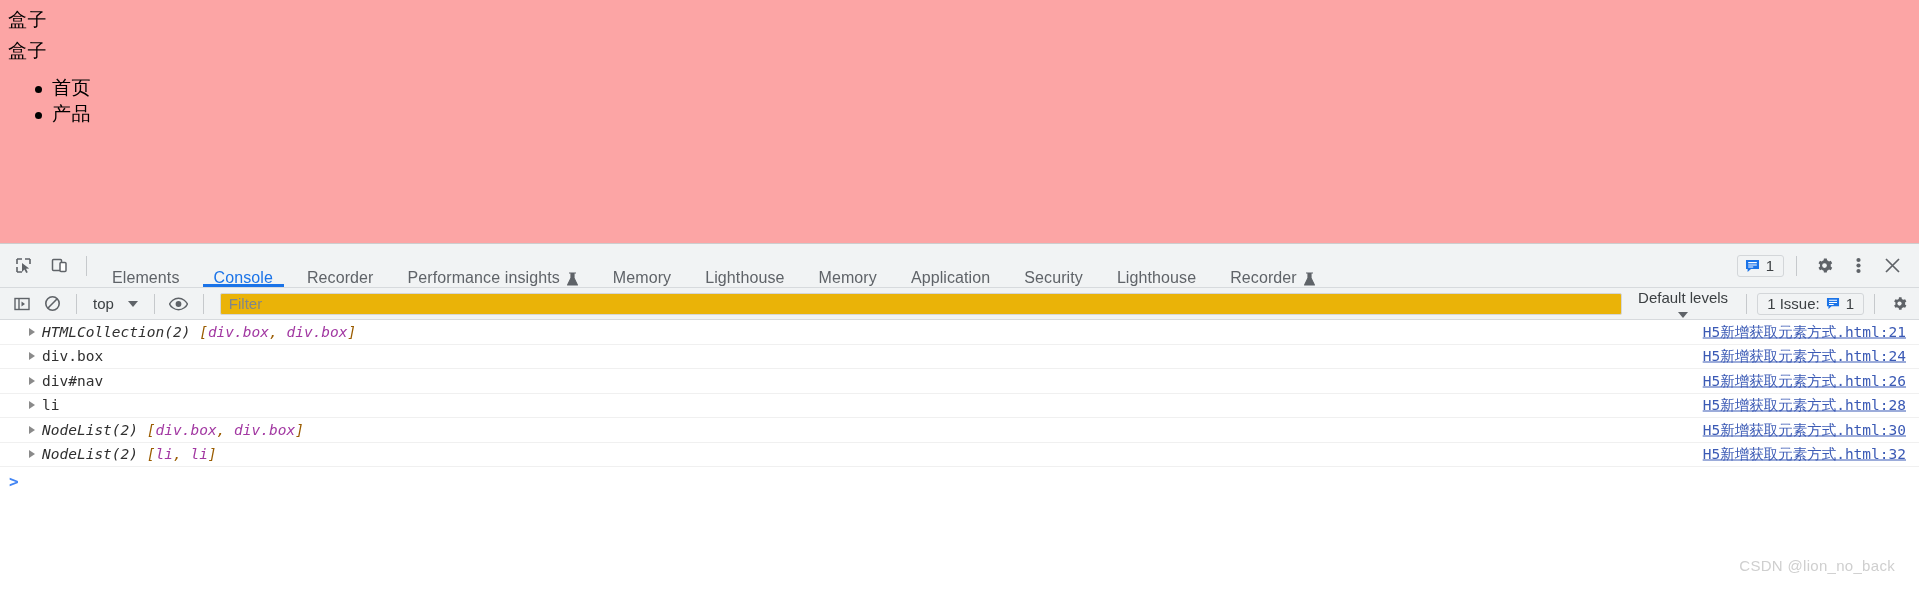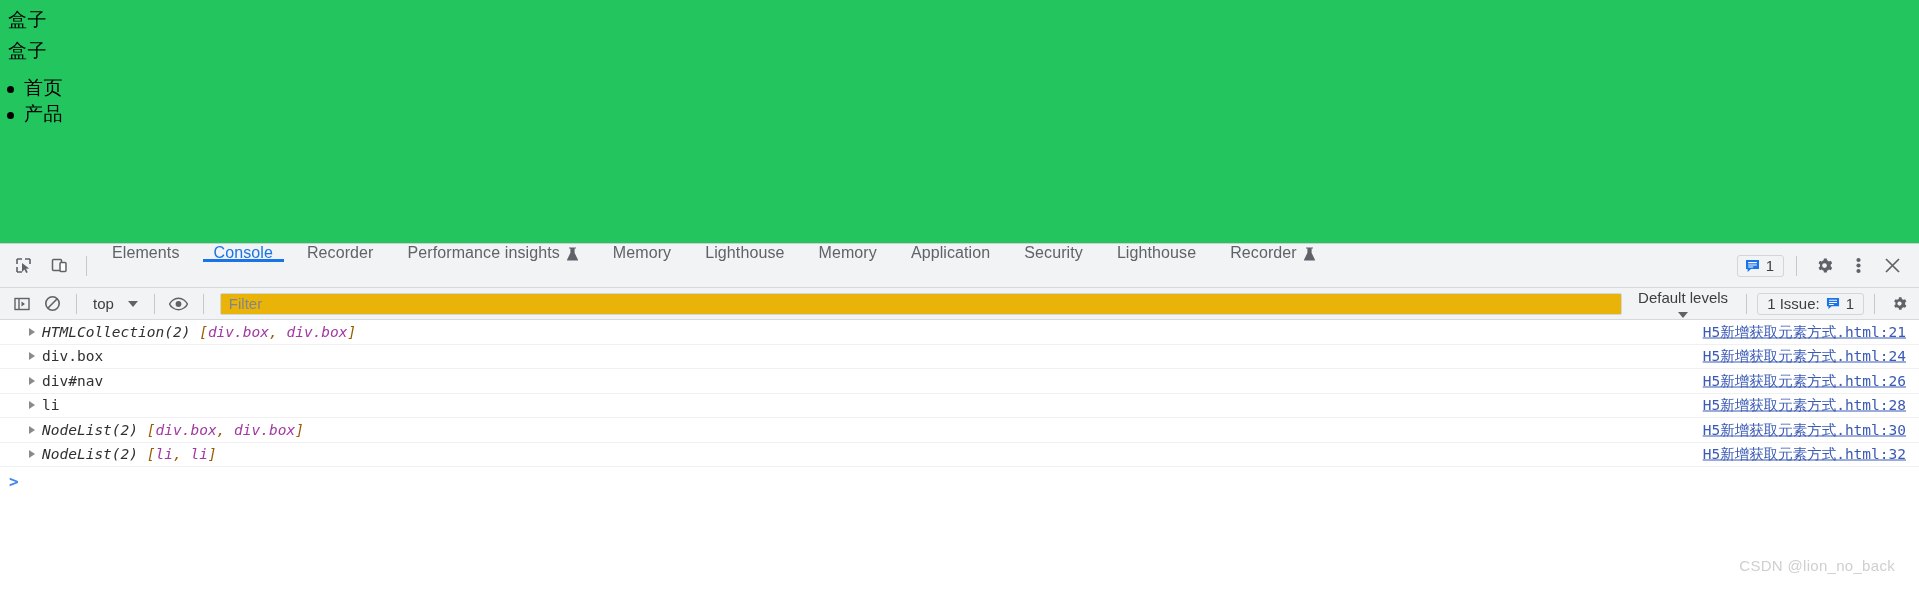--- a/index.html
+++ b/index.html
@@ -11,41 +11,41 @@
     overflow: hidden;
     font-family: "Liberation Sans", sans-serif;
   }
 
   
   #page-viewport {
     position: absolute;
     left: 0; top: 0;
     width: 1919px;
     height: 243px;
-    background: #22c55e;
+    background: #fca5a5;
     overflow: hidden;
   }
   .page-box {
     font-family: "Liberation Sans", sans-serif;
     font-size: 19px;
     color: #000000;
     line-height: 1.18;
     margin: 0 0 0 8px;
     padding-top: 9px;
     letter-spacing: .5px;
   }
   .page-box.second { padding-top: 9px; }
 
   #page-nav {
     margin: 12px 0 0 0;
     padding: 0;
   }
   #page-nav ul {
     margin: 0;
-    padding-left: 24px;
+    padding-left: 52px;
     list-style: none;
   }
   #page-nav li {
     font-size: 19px;
     color: #000;
     line-height: 26px;
     position: relative;
     letter-spacing: .5px;
   }
   #page-nav li::before {
@@ -99,21 +99,21 @@
   .vsep {
     width: 1px;
     height: 20px;
     background: #c6c9cc;
     align-self: center;
     margin: 0 8px;
     flex: none;
   }
   #tabs {
     display: flex;
-    align-items: flex-start;
+    align-items: flex-end;
     height: 100%;
   }
   .tab {
     display: flex;
     align-items: center;
     gap: 6px;
     padding: 0 17px;
     font-size: 16px;
     color: #5f6368;
     cursor: pointer;

